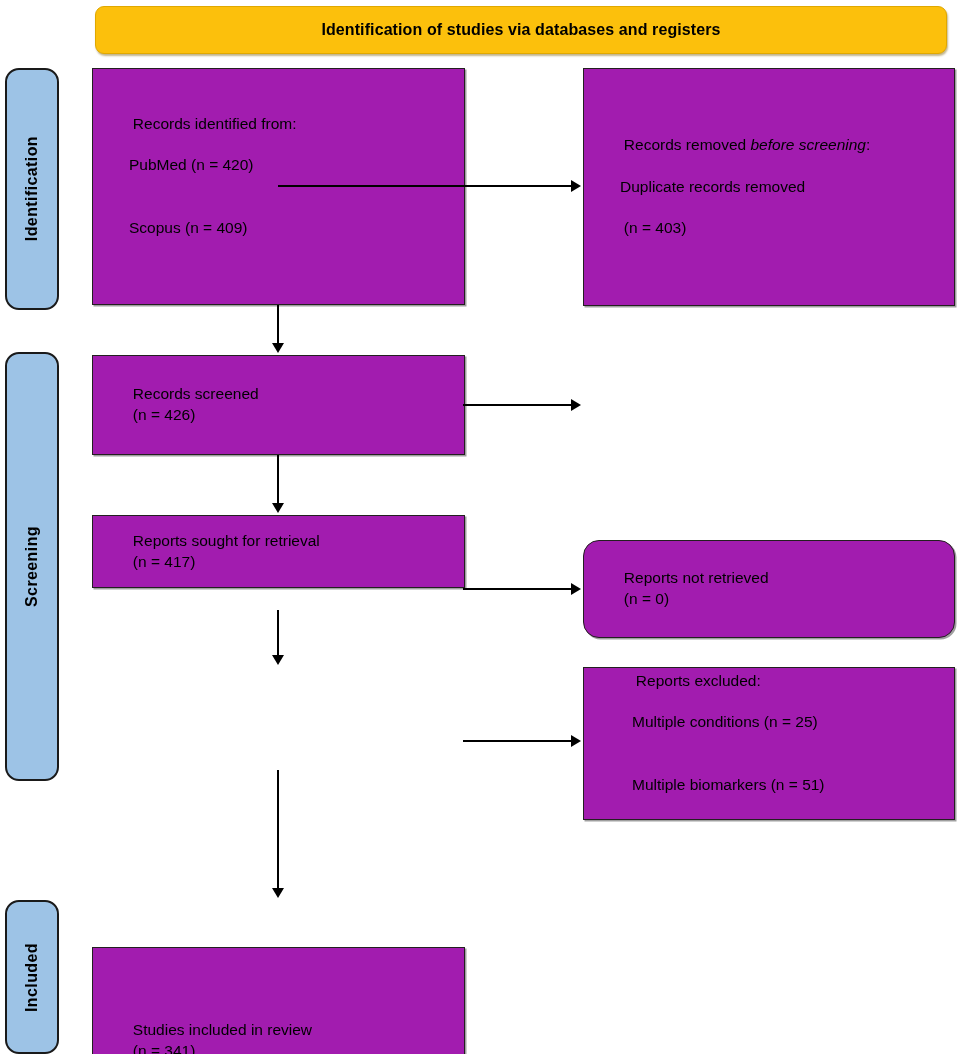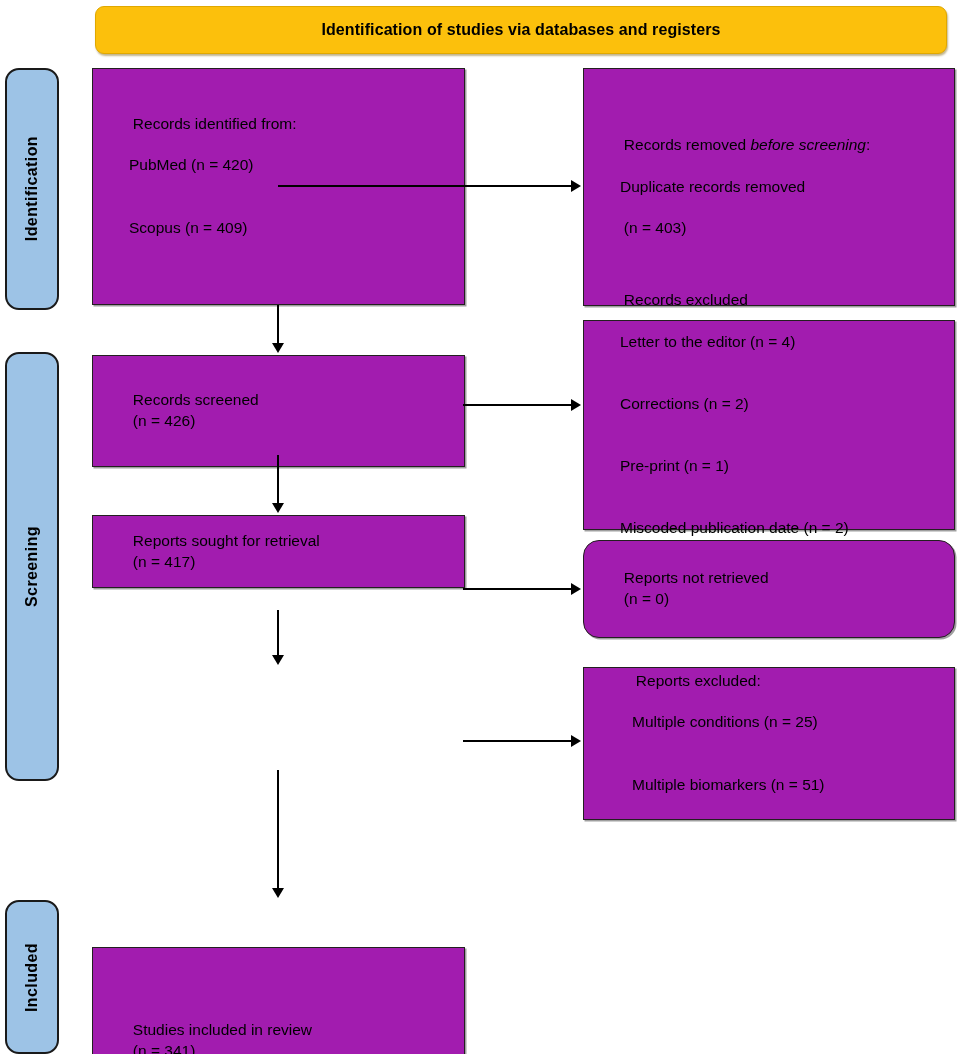--- a/index.html
+++ b/index.html
@@ -63,21 +63,21 @@
   .indent{display:block;padding-left:22px;}
   .ital{font-style:italic;}
 
   
   .col-l{left:92px;width:373px;}
   
   .col-r{left:583px;width:372px;}
 
   #box-identified{top:68px;height:237px;}
   #box-removed   {top:68px;height:238px;}
-  #box-screened  {top:355px;height:112px;}
+  #box-screened  {top:355px;height:100px;}
   #box-rec-excl  {top:320px;height:210px;}
   #box-sought    {top:515px;height:73px;}
   #box-not-retr  {top:540px;height:98px;border-radius:16px;}
   #box-assessed  {top:667px;height:103px;}
   #box-rep-excl  {top:667px;height:153px;padding-left:26px;}
   #box-included  {top:900px;height:188px;margin-top:47px;}
 
   
   .vline{position:absolute;width:2px;background:#000;}
   .hline{position:absolute;height:2px;background:#000;}
@@ -129,29 +129,20 @@
     </div>
   </div>
 
   <div class="box col-l" id="box-screened">
     <div class="txt">
       <span>Records screened</span>
       <span>(n = 426)</span>
     </div>
   </div>
 
-  <div class="box col-r" id="box-rec-excl">
-    <div class="txt">
-      <span>Records excluded</span>
-      <span class="indent">Letter to the editor (n = 4)</span>
-      <span class="indent">Corrections (n = 2)</span>
-      <span class="indent">Pre-print (n = 1)</span>
-      <span class="indent">Miscoded publication date (n = 2)</span>
-    </div>
-  </div>
 
   <div class="box col-l" id="box-sought">
     <div class="txt">
       <span>Reports sought for retrieval</span>
       <span>(n = 417)</span>
     </div>
   </div>
 
   <div class="box col-r" id="box-not-retr">
     <div class="txt">

